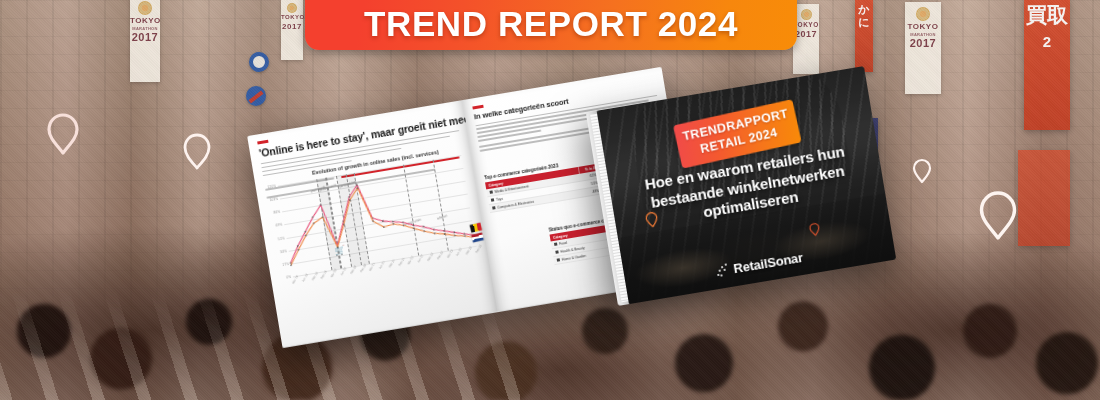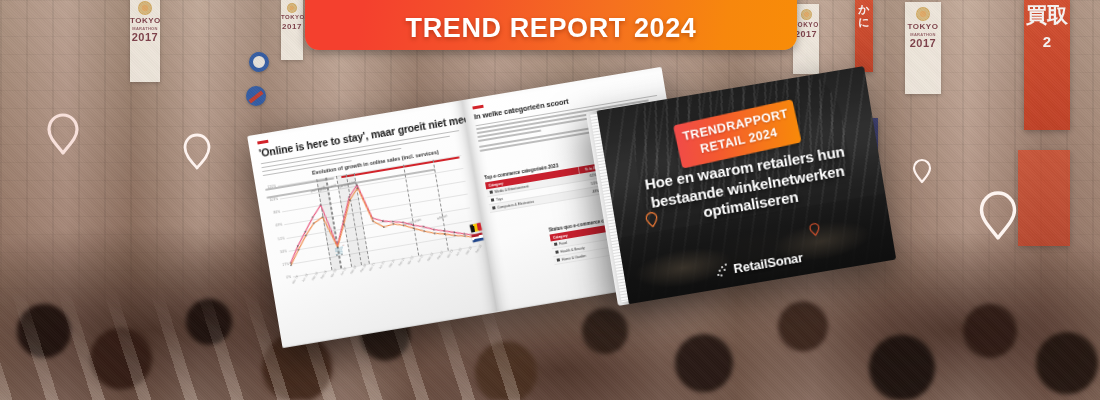--- a/index.html
+++ b/index.html
@@ -130,21 +130,21 @@
     left:305px; top:-8px;
     width:492px; height:58px;
     background:linear-gradient(100deg,#f4402e 0%, #f4402e 12%, #f4512a 32%, #f5711f 62%, #f7870d 85%, #f88c08 100%);
     border-radius:0 0 14px 14px;
     display:flex; align-items:flex-end; justify-content:center;
     padding-bottom:6px;
     box-shadow:0 3px 10px rgba(0,0,0,.35);
     z-index:40;
   }
   #title-banner .txt {
-    color:#fff; font-weight:700; font-size:27px; letter-spacing:.6px;
+    color:#fff; font-weight:700; font-size:35px; letter-spacing:.6px;
     text-shadow:0 2px 4px rgba(120,30,0,.45);
     white-space:nowrap;
   }
 
   
   #spread {
     position:absolute; left:262px; top:100px;
     width:420px; height:215px;
     transform:rotate(-9.5deg);
     z-index:20;

